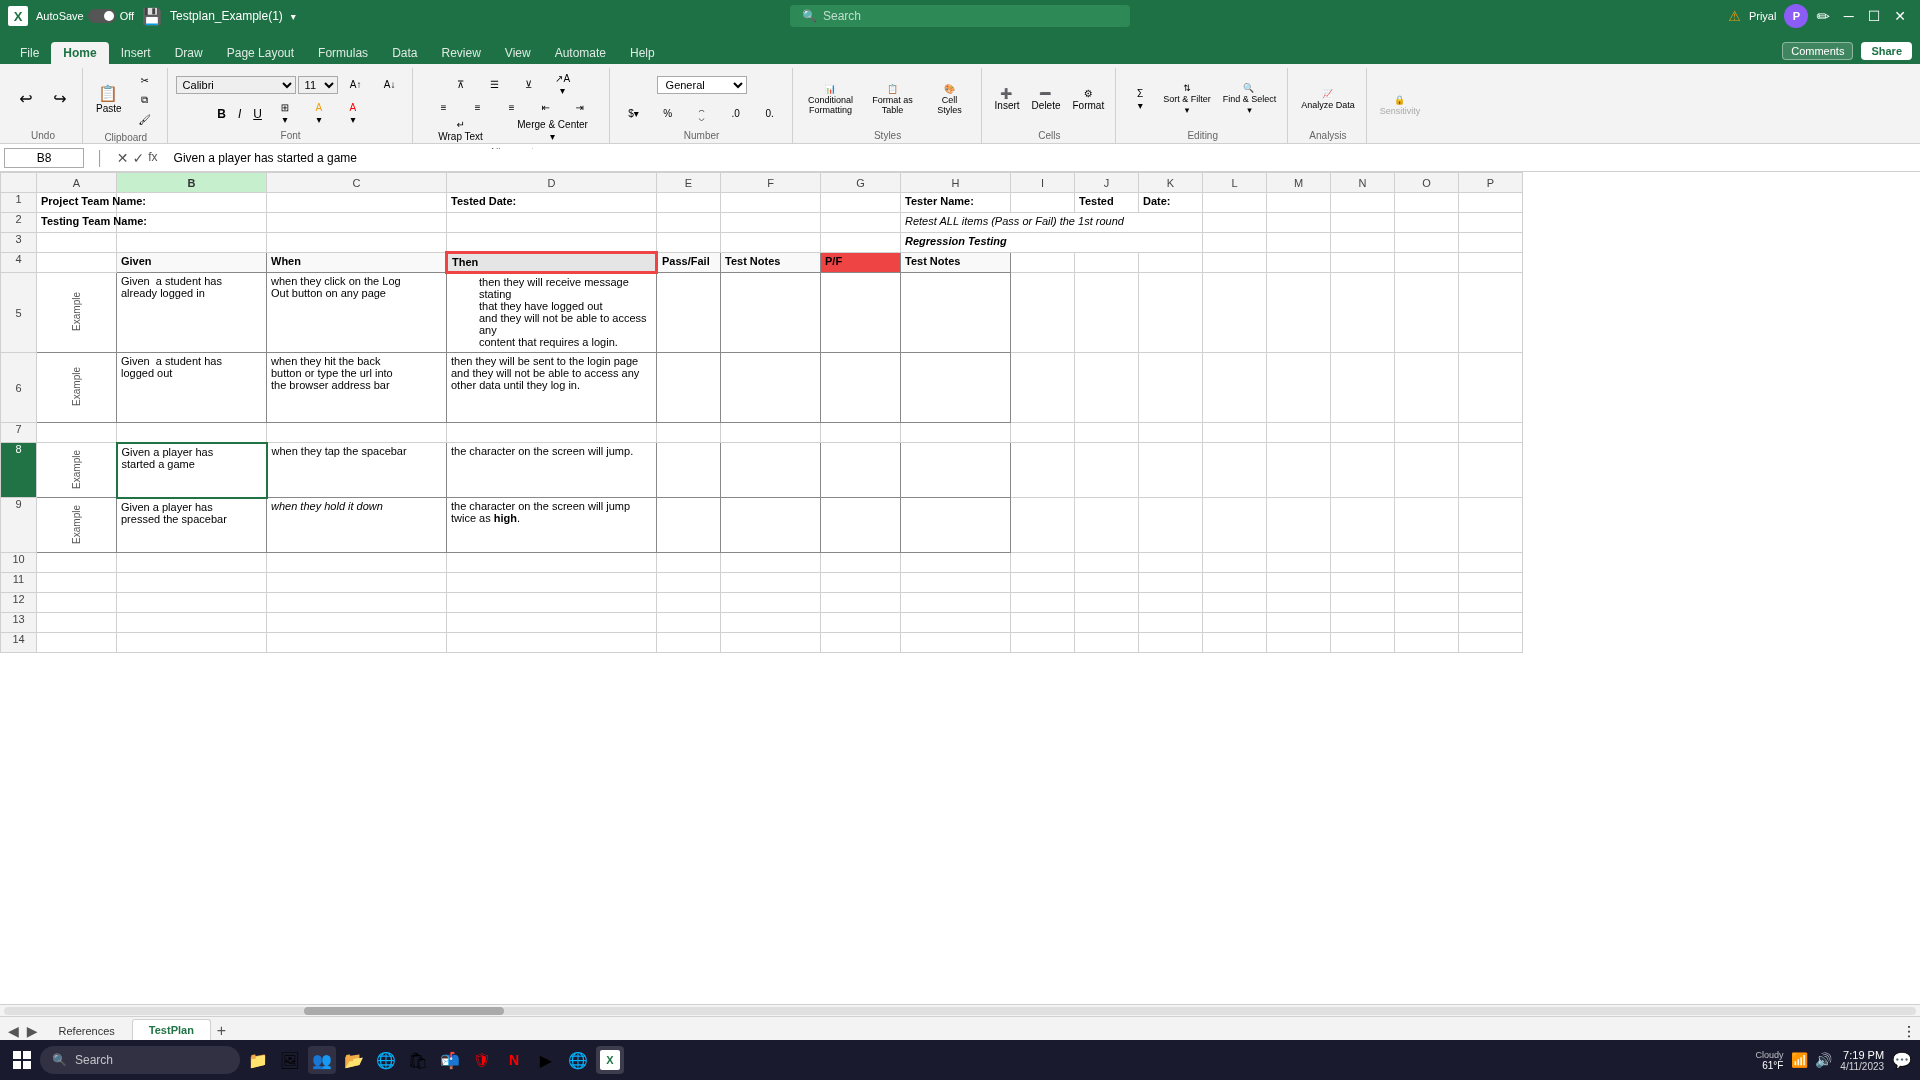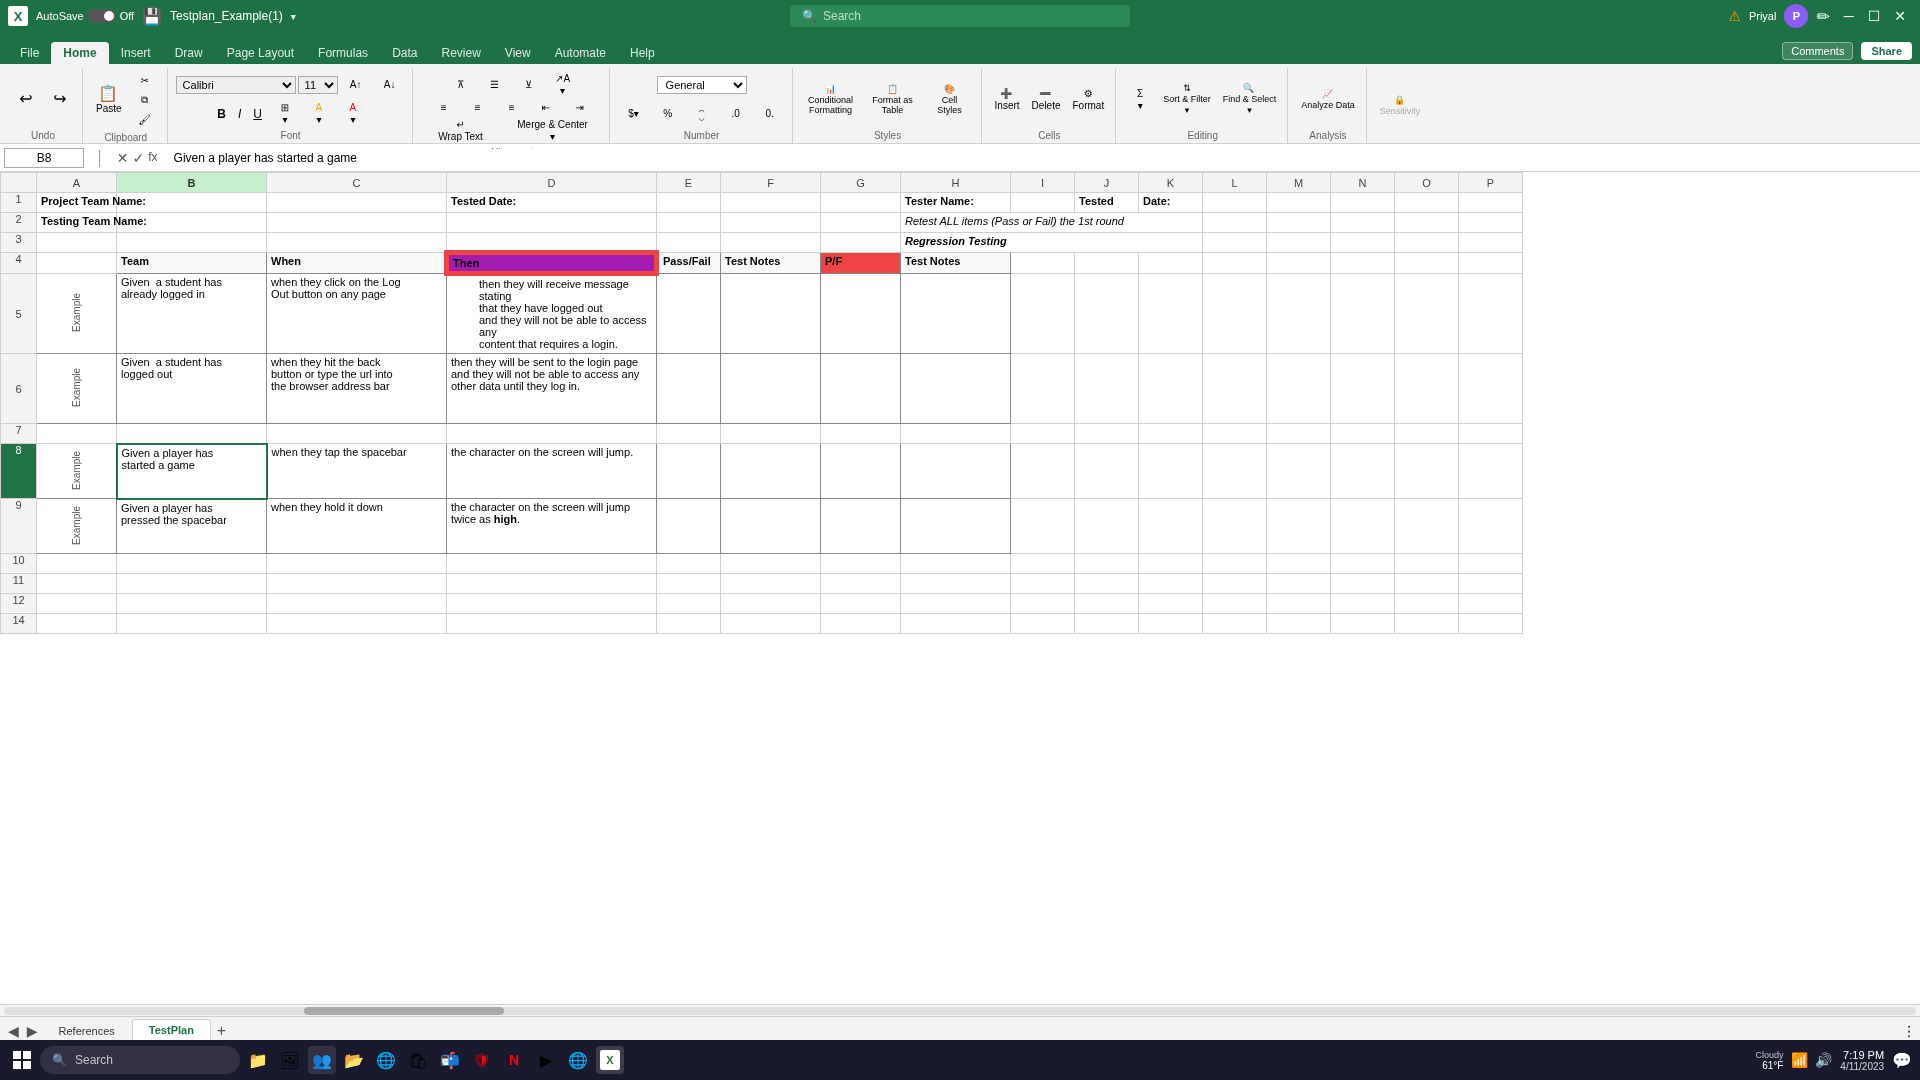--- a/index.html
+++ b/index.html
@@ -588,23 +588,23 @@
           <td></td>
           <td></td>
           <td></td>
           <td></td>
           <td></td>
         </tr>
 
         <tr>
           <td class="row-num">4</td>
           <td class="col-a"></td>
-          <td class="col-b bold" style="border: 1px solid #888; background:#f9f9f9;">Team</td>
+          <td class="col-b bold" style="border: 1px solid #888; background:#f9f9f9;">Given</td>
           <td class="col-c bold" style="border: 1px solid #888; background:#f9f9f9;">When</td>
-          <td class="col-d bold" style="border: 5px solid #ef4444; background:#a21caf;">Then</td>
+          <td class="col-d bold" style="border: 3px solid #ef4444; background:#e5e5e5;">Then</td>
           <td class="col-e bold" style="border: 1px solid #888; background:#f9f9f9;">Pass/Fail</td>
           <td class="col-f bold" style="border: 1px solid #888; background:#f9f9f9;">Test Notes</td>
           <td class="col-g bold" style="border: 1px solid #888; background:#ef4444;">P/F</td>
           <td class="col-h bold" style="border: 1px solid #888; background:#f9f9f9;">Test Notes</td>
           <td class="col-i"></td>
           <td class="col-j"></td>
           <td></td>
           <td></td>
           <td></td>
           <td></td>
@@ -709,21 +709,21 @@
           <td></td>
         </tr>
 
         <tr style="height:55px;">
           <td class="row-num">9</td>
           <td class="col-a" style="text-align:center; vertical-align:middle; border: 1px solid #888;">
             <span class="example-label">Example</span>
           </td>
           <td class="col-b wrap" style="border: 1px solid #888; vertical-align:top;">Given a player has
 pressed the spacebar</td>
-          <td class="col-c wrap" style="border: 1px solid #888; vertical-align:top;">when they hold it down</td>
+          <td class="col-c wrap" style="border: 1px solid #888; vertical-align:top;font-style:italic;">when they hold it down</td>
           <td class="col-d wrap" style="border: 1px solid #888; vertical-align:top;">the character on the screen will jump
 twice as <span style="font-weight:bold;">high</span>.</td>
           <td class="col-e" style="border: 1px solid #888;"></td>
           <td class="col-f" style="border: 1px solid #888;"></td>
           <td class="col-g" style="border: 1px solid #888;"></td>
           <td class="col-h" style="border: 1px solid #888;"></td>
           <td class="col-i"></td>
           <td class="col-j"></td>
           <td></td>
           <td></td>
@@ -766,20 +766,39 @@
             <td></td>
             <td></td>
             <td></td>
             <td></td>
             <td></td>
             <td></td>
             <td></td>
           </tr>
         <tr>
             <td class="row-num">12</td>
+            <td class="col-a"></td>
+            <td class="col-b"></td>
+            <td class="col-c"></td>
+            <td class="col-d"></td>
+            <td class="col-e"></td>
+            <td class="col-f"></td>
+            <td class="col-g"></td>
+            <td class="col-h"></td>
+            <td></td>
+            <td></td>
+            <td></td>
+            <td></td>
+            <td></td>
+            <td></td>
+            <td></td>
+            <td></td>
+          </tr>
+        <tr>
+            <td class="row-num">13</td>
             <td class="col-a"></td>
             <td class="col-b"></td>
             <td class="col-c"></td>
             <td class="col-d"></td>
             <td class="col-e"></td>
             <td class="col-f"></td>
             <td class="col-g"></td>
             <td class="col-h"></td>
             <td></td>
             <td></td>

